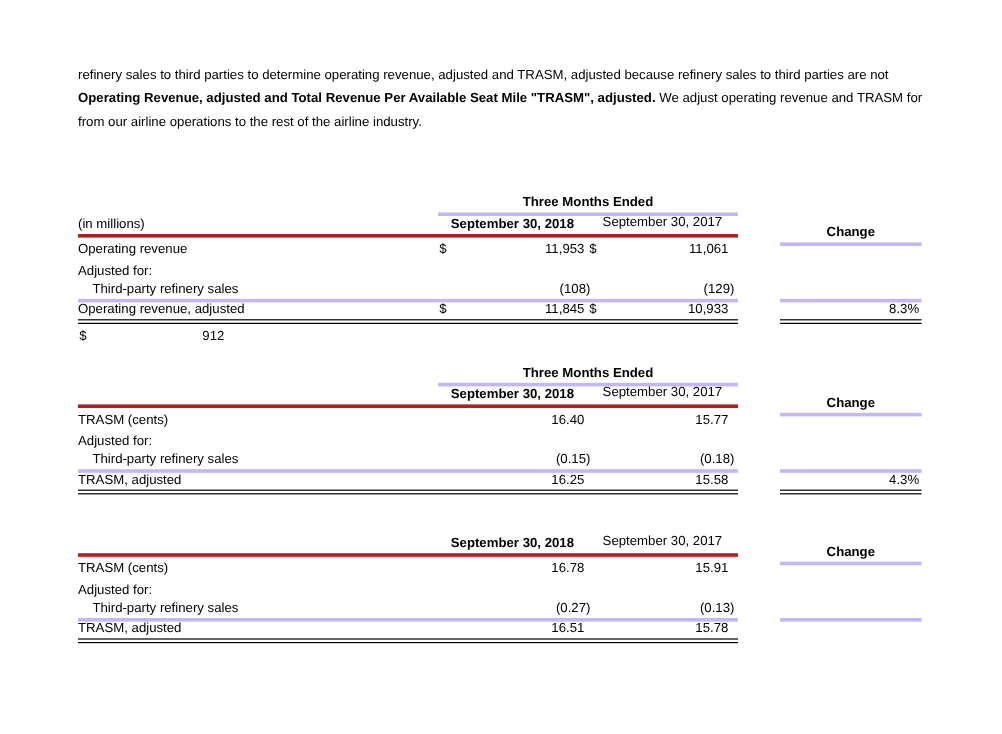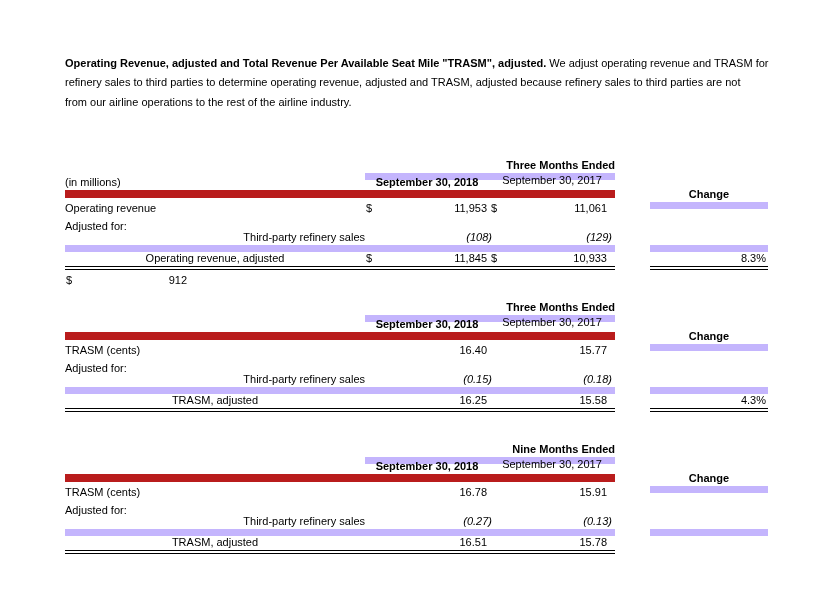--- a/index.html
+++ b/index.html
@@ -24,34 +24,34 @@
   .chg.hdr { justify-content:center; font-weight:bold; padding-right:0;margin-top:20px; }
   .cl   { width:300px; padding-bottom:2px; }
   .ind  { padding-left:12px; }
   .cspan{ width:250px; text-align:center; font-weight:bold; padding-bottom:2px; }
   .ch   { width:124px; text-align:center; font-weight:bold; padding-bottom:2px; }
   .ch2  { width:126px; text-align:center; font-weight:normal; padding-bottom:4px; }
   .cv   { display:flex; justify-content:space-between; align-items:flex-end; padding-bottom:2px; }
   .v1   { width:124px; padding-left:1px; padding-right:2px; }
   .v2   { width:126px; padding-left:2px; padding-right:8px; }
   .cv .v { margin-left:auto; }
-  .neg  { margin-right:-5px;font-style:italic; }
-  .bb1  { border-bottom:7px solid #c4b5fd;text-align:right; }
-  .bb2  { border-bottom:8px solid #b91c1c; }
-  .bbd  { border-bottom:4px double #000;text-align:center; }
+  .neg  { margin-right:-5px; }
+  .bb1  { border-bottom:3px solid #c4b5fd; }
+  .bb2  { border-bottom:3px solid #b91c1c; }
+  .bbd  { border-bottom:4px double #000; }
   .t1 { top:162px; } .t2 { top:304px; } .t3 { top:446px; }
 </style>
 </head>
 <body>
 
 <div class="page">
 
   <div class="intro">
+    <div>refinery sales to third parties to determine operating revenue, adjusted and TRASM, adjusted because refinery sales to third parties are not</div>
     <div><span class="b">Operating Revenue, adjusted and Total Revenue Per Available Seat Mile "TRASM", adjusted.</span><span> We adjust operating revenue and TRASM for</span></div>
-    <div>refinery sales to third parties to determine operating revenue, adjusted and TRASM, adjusted because refinery sales to third parties are not</div>
     <div>from our airline operations to the rest of the airline industry.</div>
   </div>
 
   <div class="fin t1">
     <div class="row">
       <div class="main">
           <div class="cl"></div>
           <div class="cspan bb1">Three Months Ended</div>
         </div>
       <div class="gapc"></div>
@@ -202,28 +202,20 @@
             <span class="v">15.58</span>
           </div>
       </div>
       <div class="gapc"></div>
         <div class="chg bbd">4.3%</div>
     </div>
   </div>
 
   <div class="fin t3">
     <div class="row">
-      <div class="main">
-          <div class="cl"></div>
-          <div class="cspan bb1">Nine Months Ended</div>
-        </div>
-      <div class="gapc"></div>
-        <div class="chg"></div>
-    </div>
-    <div class="row">
       <div class="main bb2">
         <div class="cl"></div>
         <div class="ch">September 30, 2018</div>
         <div class="ch2">September 30, 2017</div>
       </div>
       <div class="gapc"></div>
       <div class="chg hdr bb1">Change</div>
     </div>
     <div class="row">
       <div class="main">

